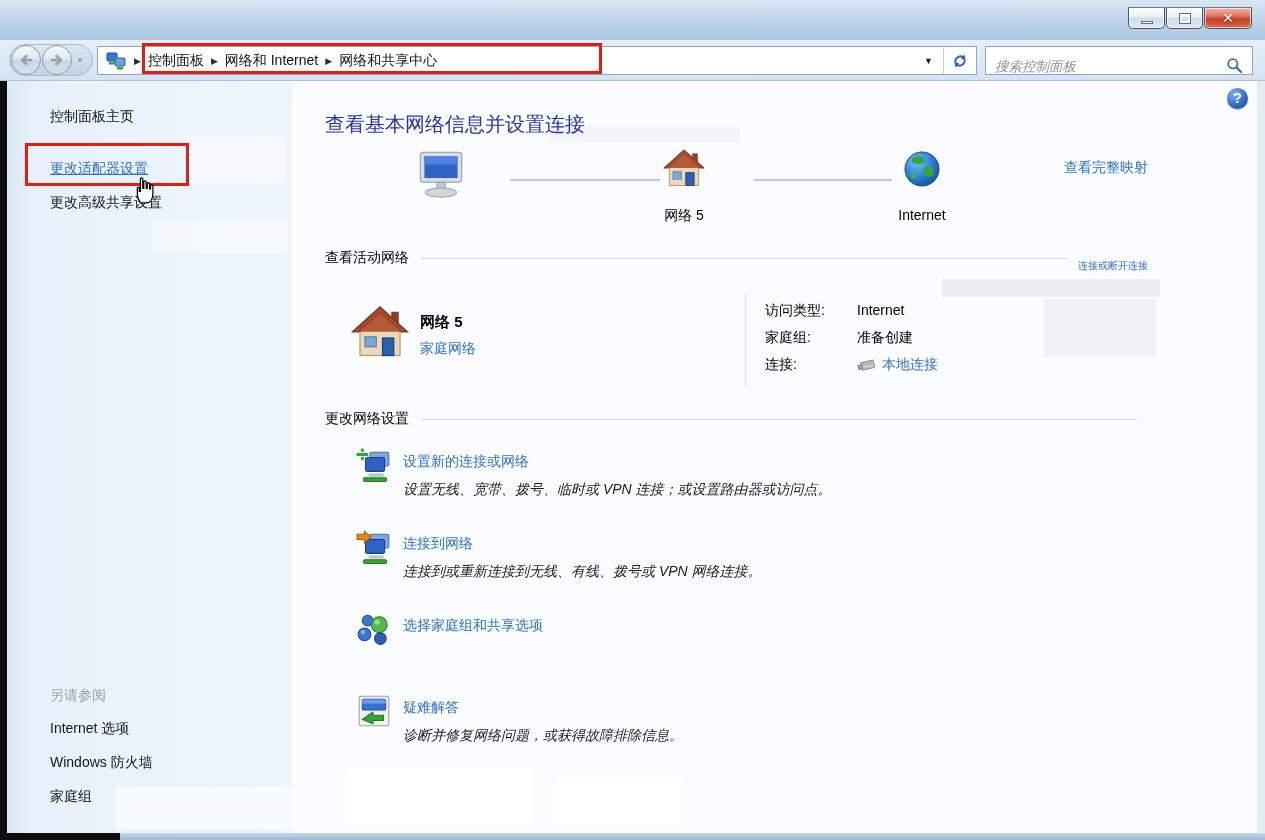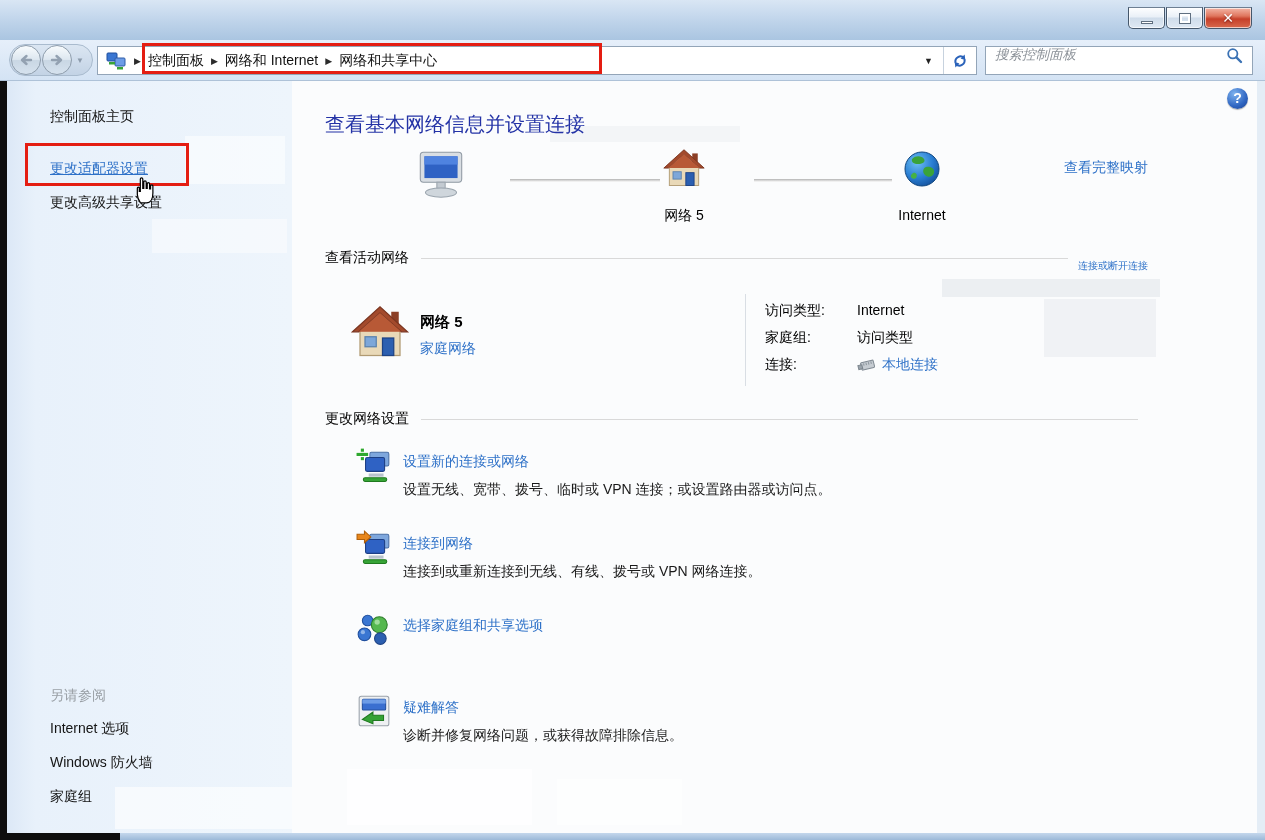--- a/index.html
+++ b/index.html
@@ -37,21 +37,21 @@
   .addrbar { position:absolute; left:97px; top:46px; width:880px; height:29px; background:#fff;
     border:1px solid #93a5b8; display:flex; align-items:center; }
   .crumb-sep { font-size:9px; color:#2b2b2b; padding:0 7px; }
   .crumb { font-size:14px; color:#111; cursor:default; }
   .addr-spacer { flex:1; }
   .addr-drop { font-size:9px; color:#222; padding:0 10px; }
   .addr-div { width:1px; height:27px; background:#c7d2de; }
   .addr-refresh { width:32px; height:27px; display:flex; align-items:center; justify-content:center; }
 
   .searchbox { position:absolute; left:985px; top:46px; width:268px; height:29px; background:#fff;
-    border:1px solid #93a5b8; display:flex; align-items:flex-start; }
+    border:1px solid #93a5b8; display:flex; align-items:flex-end; }
   .searchbox input { flex:1; border:none; outline:none; background:transparent; padding-left:9px;
     font-family:inherit; font-size:13.5px; font-style:italic; color:#555; }
   .searchbox input::placeholder { color:#8a9097; font-style:italic; }
   .search-mag { margin-right:9px; }
 
   
   .anno { position:absolute; border:3px solid #e41d12; z-index:50; }
   .anno-breadcrumb { left:142px; top:43px; width:460px; height:31px; }
   .anno-adapter { left:25px; top:143px; width:164px; height:43px; }
   .cursor-hand { position:absolute; left:133px; top:174px; z-index:60; }
@@ -94,21 +94,21 @@
 
   .net-name { position:absolute; left:128px; top:232px; font-size:15px; font-weight:bold; color:#000; }
   .net-type { position:absolute; left:128px; top:259px; font-size:14px; }
   .vdiv { position:absolute; left:453px; top:213px; width:1px; height:92px; background:#d9dee4; }
   .detail-row { position:absolute; left:473px; display:flex; align-items:flex-start; height:22px; font-size:14px; }
   .detail-label { width:92px; color:#000; }
   .detail-val { color:#000; display:flex; align-items:center; gap:5px; }
 
   .task-icon { position:absolute; left:64px; }
   .task-title { position:absolute; left:111px; font-size:14px;text-align:right; }
-  .task-desc { position:absolute; left:111px; font-size:14px; color:#1a1a1a; }
+  .task-desc { position:absolute; left:111px; font-size:14px; color:#1a1a1a;font-style:italic; }
 
   .ghost { position:absolute; pointer-events:none; }
 </style>
 </head>
 <body>
 
 <div class="titlebar"></div>
 
 <div class="win-btns">
   <div class="wbtn min">
@@ -269,21 +269,21 @@
   <div class="net-type link">家庭网络</div>
 
   <div class="vdiv"></div>
 
   <div class="detail-row" style="top:221px">
     <span class="detail-label">访问类型:</span>
     <span class="detail-val">Internet</span>
   </div>
   <div class="detail-row" style="top:248px">
     <span class="detail-label">家庭组:</span>
-    <span class="detail-val link">访问类型</span>
+    <span class="detail-val link">准备创建</span>
   </div>
   <div class="detail-row" style="top:275px">
     <span class="detail-label">连接:</span>
     <span class="detail-val">
       <svg width="20" height="14" viewBox="0 0 20 14">
         <g transform="rotate(-14 10 7)">
           <rect x="4" y="3.5" width="13" height="7.5" rx="1" fill="#c6ccd2" stroke="#808a93"></rect>
           <rect x="1" y="5.5" width="4" height="4" fill="#9aa3ab" stroke="#7c858d"></rect>
           <line x1="7" y1="4.5" x2="7" y2="7" stroke="#8d969e"></line>
           <line x1="9.5" y1="4.5" x2="9.5" y2="7" stroke="#8d969e"></line>

